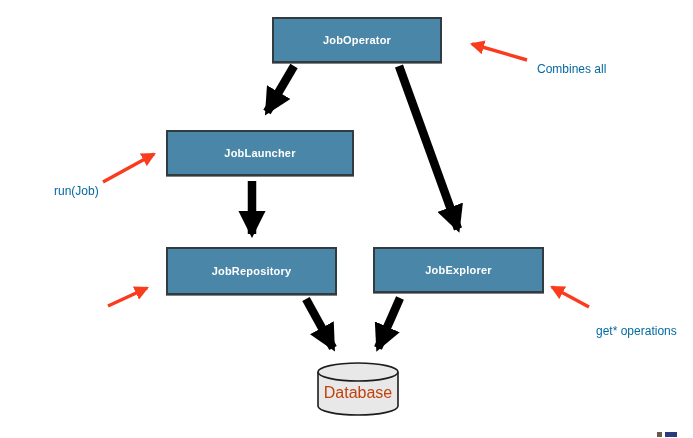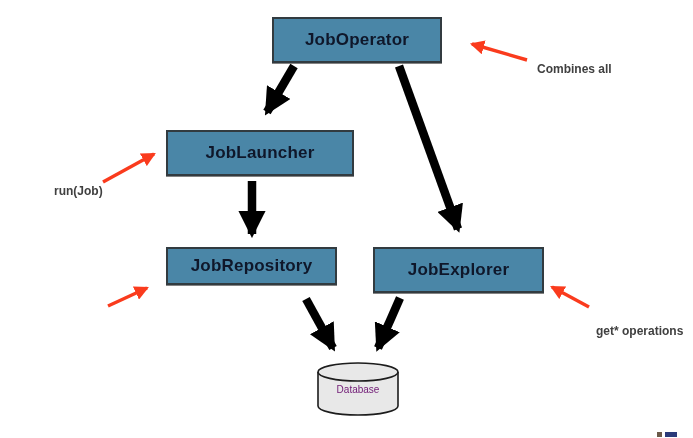--- a/index.html
+++ b/index.html
@@ -16,36 +16,35 @@
   }
   .node{
     position:absolute;
     background:#4a86a7;
     border:2px solid #323b40;
     box-shadow:0 1px 0 rgba(30,30,30,.55);
     display:flex;align-items:center;justify-content:center;
     box-sizing:border-box;
   }
   .node .lbl{
-    font-size:17px;font-weight:bold;color:#0f172a;
+    font-size:11px;font-weight:bold;color:#ffffff;
     letter-spacing:.2px;
   }
   .red-label{
     position:absolute;
-    color:#404040;
+    color:#0369a1;
     font-size:12px;
     white-space:nowrap;
-    font-weight:bold;
   }
   .db{
     position:absolute;left:315px;top:360px;width:86px;height:58px;
   }
   .db .lbl{
     position:absolute;left:0;top:24px;width:86px;
-    text-align:center;font-size:10px;color:#701a75;
+    text-align:center;font-size:16px;color:#c2410c;
   }
   .footer-mark{
     position:absolute;left:657px;top:432px;height:6px;
     display:flex;gap:3px;align-items:flex-start;
   }
   .footer-mark .m1{width:5px;height:5px;background:#6b5a4a;}
   .footer-mark .m2{width:12px;height:5px;background:#2a3a7a;}
 </style>
 </head>
 <body>
@@ -75,21 +74,21 @@
   </svg>
 
   <div class="node" style="left:272px;top:17px;width:170px;height:46px;">
     <span class="lbl">JobOperator</span>
   </div>
 
   <div class="node" style="left:166px;top:130px;width:188px;height:46px;">
     <span class="lbl">JobLauncher</span>
   </div>
 
-  <div class="node" style="left:166px;top:247px;width:171px;height:38px;">
+  <div class="node" style="left:166px;top:247px;width:171px;height:48px;">
     <span class="lbl">JobRepository</span>
   </div>
 
   <div class="node" style="left:373px;top:247px;width:171px;height:46px;justify-content:center;">
     <span class="lbl">JobExplorer</span>
   </div>
 
   <div class="db">
     <svg width="86" height="58" viewBox="0 0 86 58">
       <path d="M 3 12 L 3 46 A 40 9 0 0 0 83 46 L 83 12" fill="#e8e8e8" stroke="#1c1c1c" stroke-width="1.6"></path>

